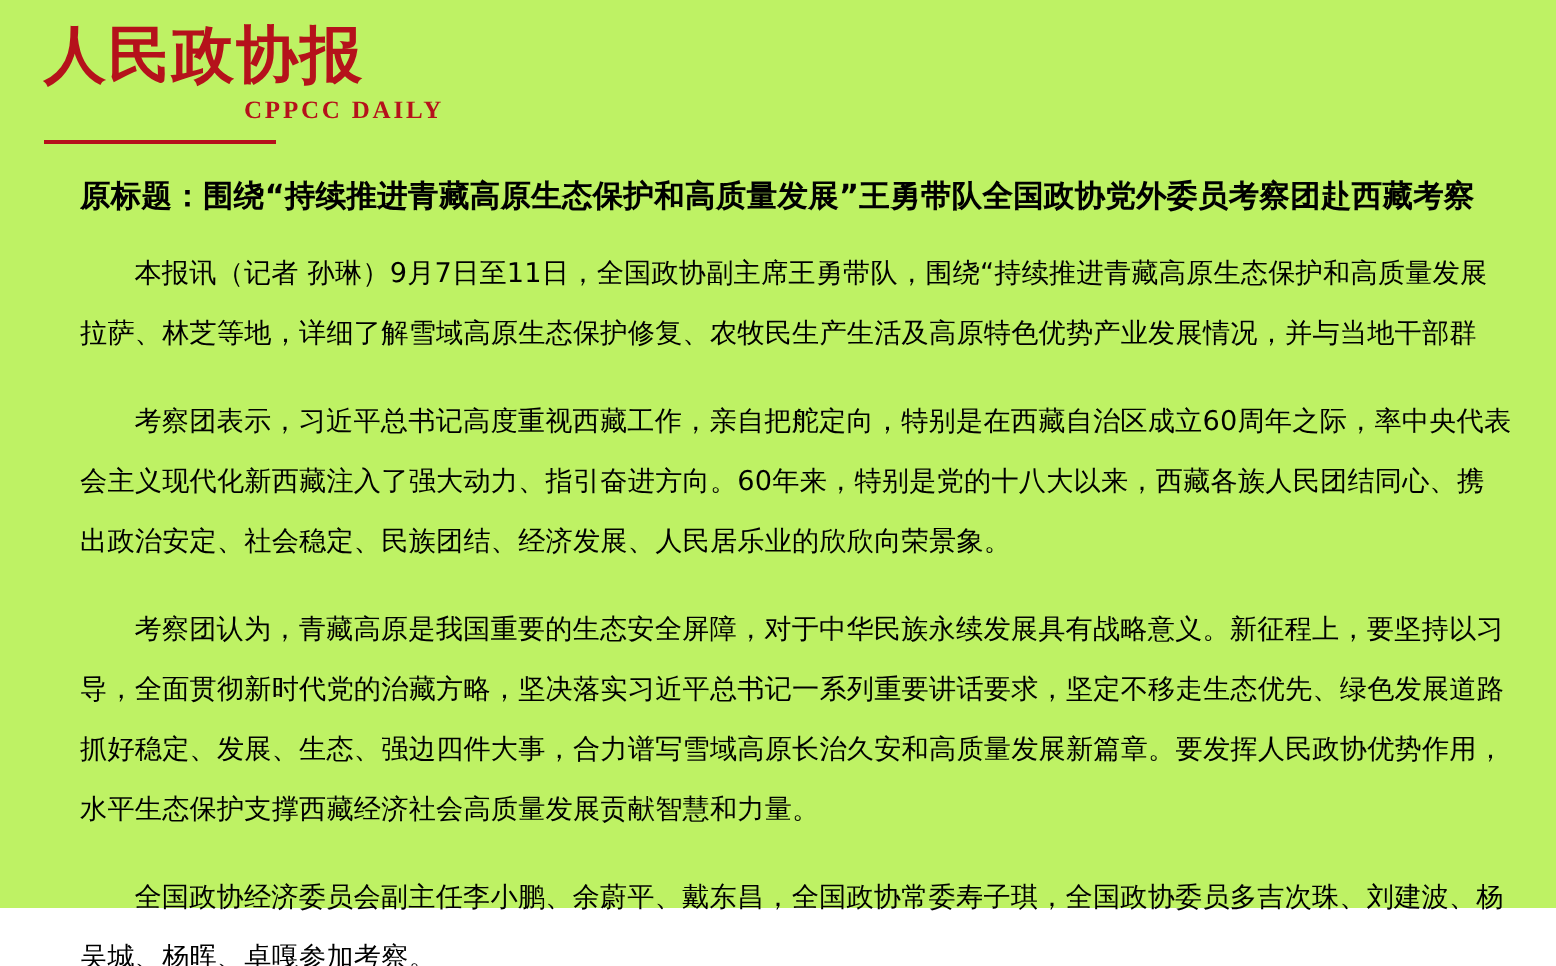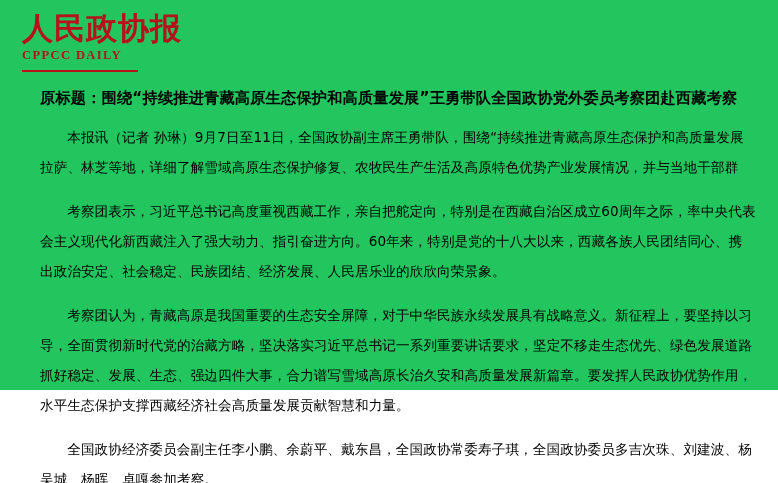--- a/index.html
+++ b/index.html
@@ -10,22 +10,22 @@
   body {
     width: 778px;
     height: 483px;
     overflow: hidden;
     font-family: "Liberation Sans", sans-serif;
     color: #000000;
   }
   .page {
     position: relative;
     width: 778px;
-    height: 390px;
-    background: #22c55e;
+    height: 454px;
+    background: #bef264;
     box-sizing: border-box;
   }
   
   .masthead {
     position: absolute;
     left: 22px;
     top: 10px;
     width: 300px;
   }
   .masthead-title {
@@ -37,20 +37,21 @@
     line-height: 36px;
     white-space: nowrap;
   }
   .masthead-sub {
     margin-top: 2px;
     font-family: "Liberation Serif", serif;
     font-size: 12.5px;
     font-weight: bold;
     letter-spacing: 1.4px;
     color: #b5121b;
+    text-align: center;
   }
   .masthead-rule {
     position: absolute;
     left: 22px;
     top: 70px;
     width: 116px;
     height: 2px;
     background: #b5121b;
   }
   

